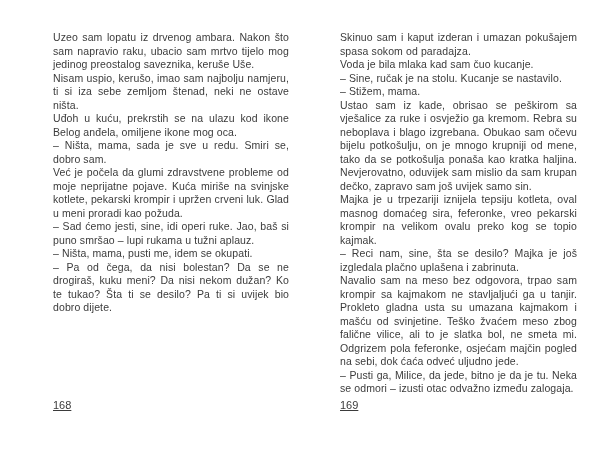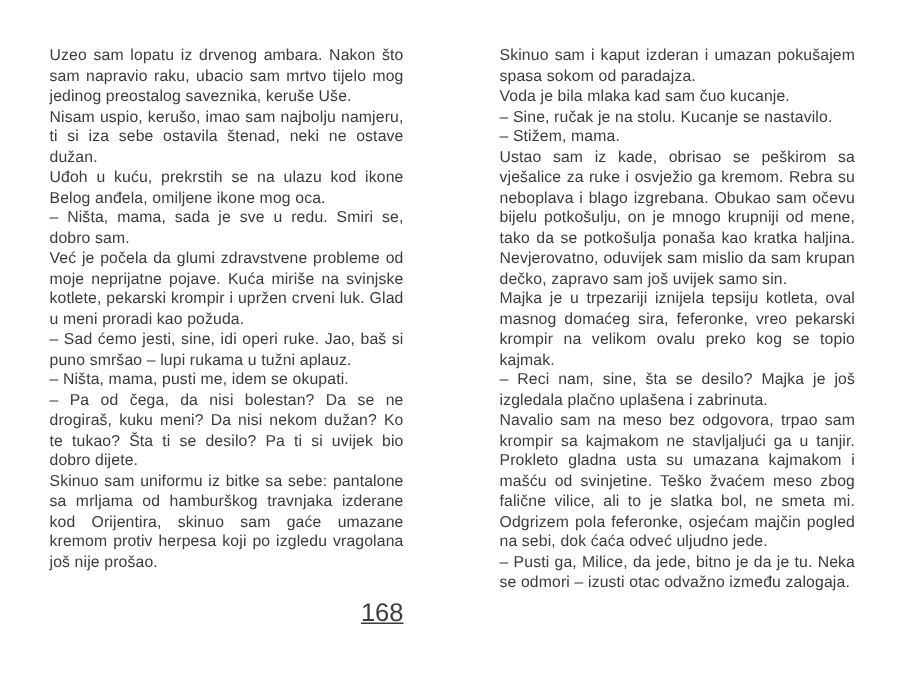--- a/index.html
+++ b/index.html
@@ -13,73 +13,74 @@
     height: 450px;
     background: #ffffff;
     font-family: "Liberation Sans", sans-serif;
     color: #3b3b3b;
     overflow: hidden;
   }
   .page {
     position: absolute;
     top: 31px;
     height: 400px;
+    margin-left: 20px;
   }
   .page-left  { left: 33px;  width: 236px; }
-  .page-right { left: 333px; width: 237px; }
+  .page-right { left: 320px; width: 237px; }
   .page-text {
     font-size: 10.5px;
     line-height: 13.5px;
     letter-spacing: 0.1px;
   }
   .page-text p {
     margin: 0;
     text-align: justify;
     text-align-last: left;
   }
   .page-text .italic {
   }
   .page-number {
     position: absolute;
     top: 368px;
     left: 0;
     right: 0;
-    text-align: right;
-    font-size: 17px;
+    text-align: left;
+    font-size: 11px;
     color: #3b3b3b;
     text-decoration: underline;
   }
 </style>
 </head>
 <body>
 
 <div class="spread">
 
   <div class="page page-left">
     <div class="page-text">
         <p><span>Uzeo sam lopatu iz drvenog ambara. Nakon što sam napravio raku, ubacio sam mrtvo tijelo mog jedinog preostalog saveznika, keruše Uše.</span></p>
-        <p><span>Nisam uspio, kerušo, imao sam najbolju namjeru, ti si iza sebe ostavila štenad, neki ne ostave dužan.</span></p>
+        <p><span>Nisam uspio, kerušo, imao sam najbolju namjeru, ti si iza sebe zemljom štenad, neki ne ostave ništa.</span></p>
         <p><span>Uđoh u kuću, prekrstih se na ulazu kod ikone Belog anđela, omiljene ikone mog oca.</span></p>
         <p><span class="italic">– Ništa, mama, sada je sve u redu. Smiri se, dobro sam.</span></p>
         <p><span>Već je počela da glumi zdravstvene probleme od moje neprijatne pojave. Kuća miriše na svinjske kotlete, pekarski krompir i upržen crveni luk. Glad u meni proradi kao požuda.</span></p>
         <p><span class="italic">– Sad ćemo jesti, sine, idi operi ruke. Jao, baš si puno smršao</span><span> – lupi rukama u tužni aplauz.</span></p>
         <p><span class="italic">– Ništa, mama, pusti me, idem se okupati.</span></p>
         <p><span class="italic">– Pa od čega, da nisi bolestan? Da se ne drogiraš, kuku meni? Da nisi nekom dužan? Ko te tukao? Šta ti se desilo? Pa ti si uvijek bio dobro dijete.</span></p>
-        <p><span>Skinuo sam uniformu iz bitke sa sebe: pantalone sa mrljama od hamburškog travnjaka izderane kod Orijentira, skinuo sam gaće umazane kremom protiv herpesa koji po izgledu vragolana još nije prošao.</span></p>
       </div>
     <div class="page-number">168</div>
   </div>
 
   <div class="page page-right">
     <div class="page-text">
         <p><span>Skinuo sam i kaput izderan i umazan pokušajem spasa sokom od paradajza.</span></p>
         <p><span>Voda je bila mlaka kad sam čuo kucanje.</span></p>
         <p><span class="italic">– Sine, ručak je na stolu</span><span>. Kucanje se nastavilo.</span></p>
         <p><span class="italic">– Stižem, mama.</span></p>
         <p><span>Ustao sam iz kade, obrisao se peškirom sa vješalice za ruke i osvježio ga kremom. Rebra su neboplava i blago izgrebana. Obukao sam očevu bijelu potkošulju, on je mnogo krupniji od mene, tako da se potkošulja ponaša kao kratka haljina. Nevjerovatno, oduvijek sam mislio da sam krupan dečko, zapravo sam još uvijek samo sin.</span></p>
         <p><span>Majka je u trpezariji iznijela tepsiju kotleta, oval masnog domaćeg sira, feferonke, vreo pekarski krompir na velikom ovalu preko kog se topio kajmak.</span></p>
         <p><span class="italic">– Reci nam, sine, šta se desilo?</span><span> Majka je još izgledala plačno uplašena i zabrinuta.</span></p>
         <p><span>Navalio sam na meso bez odgovora, trpao sam krompir sa kajmakom ne stavljaljući ga u tanjir. Prokleto gladna usta su umazana kajmakom i mašću od svinjetine. Teško žvaćem meso zbog falične vilice, ali to je slatka bol, ne smeta mi. Odgrizem pola feferonke, osjećam majčin pogled na sebi, dok ćaća odveć uljudno jede.</span></p>
         <p><span class="italic">– Pusti ga, Milice, da jede, bitno je da je tu. Neka se odmori</span><span> – izusti otac odvažno između zalogaja.</span></p>
       </div>
+    <div class="page-number">169</div>
   </div>
 
 </div>
 
 </body></html>

